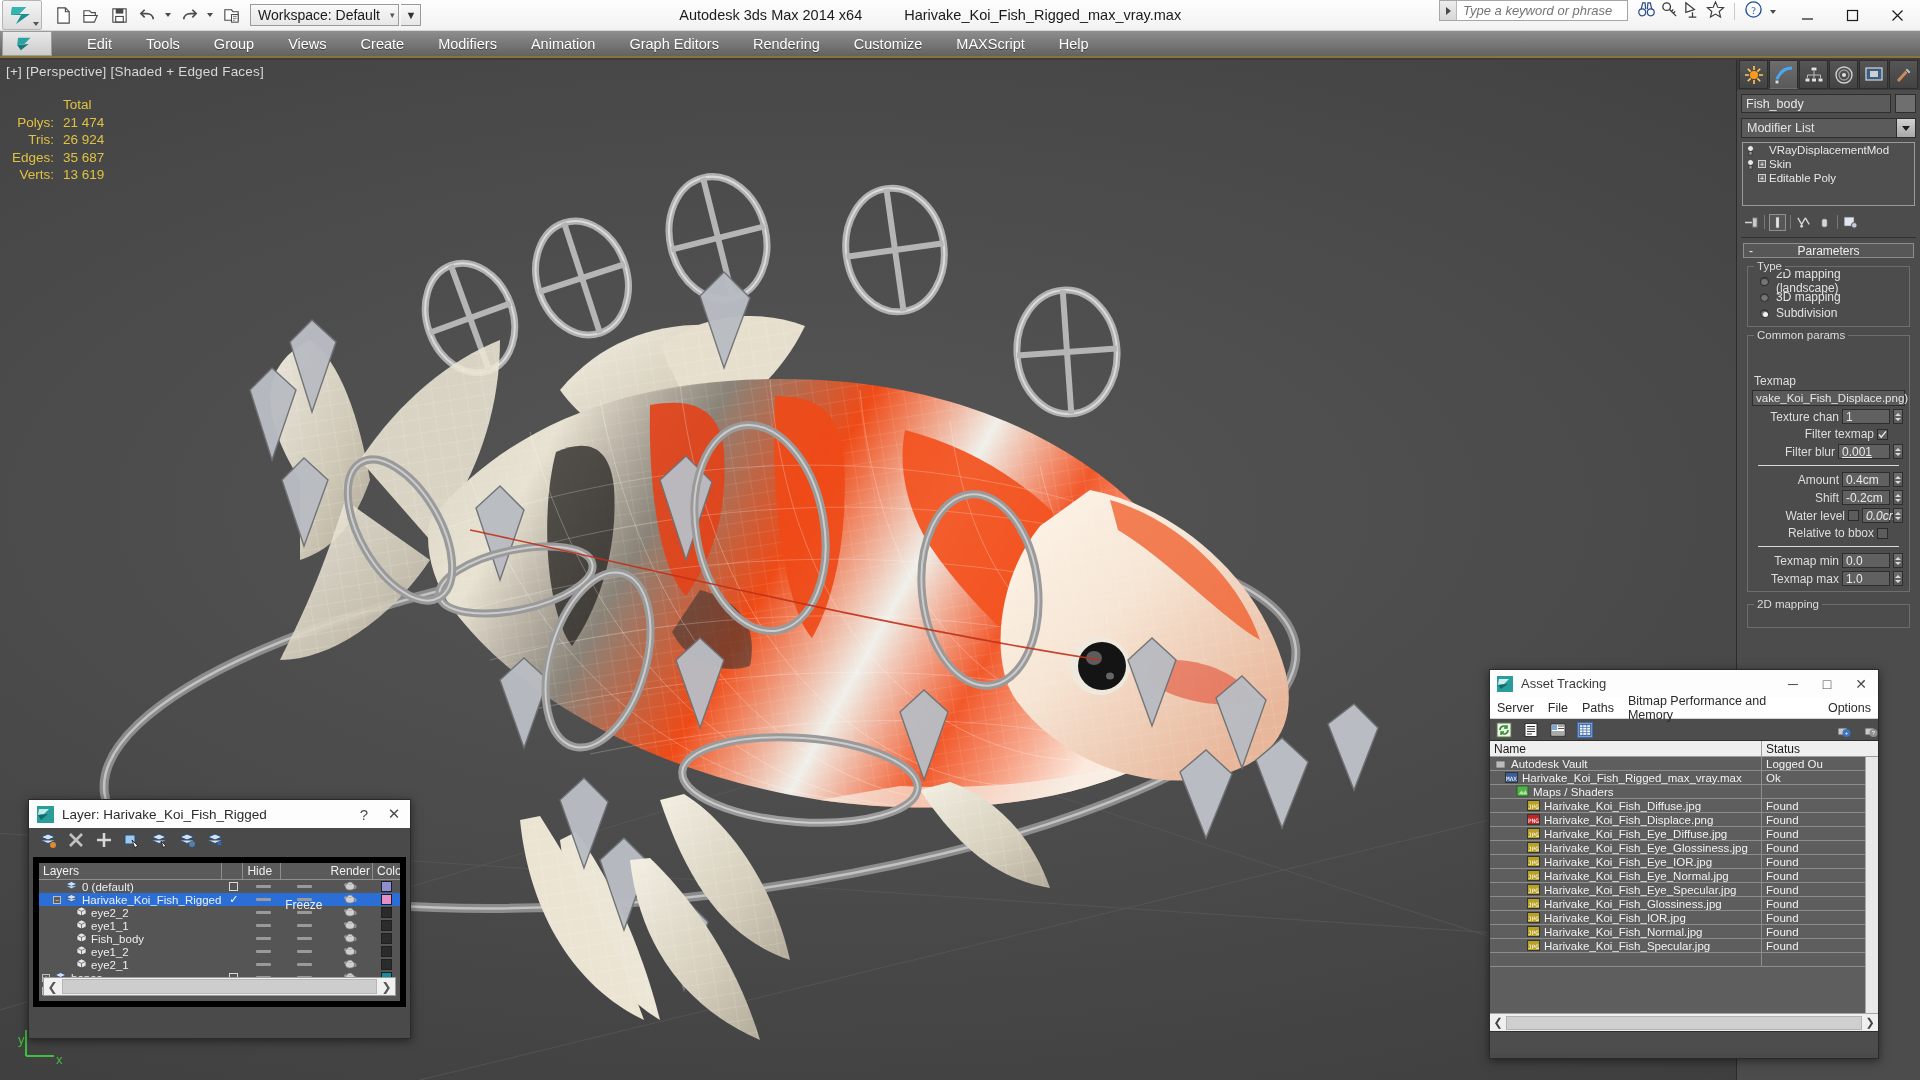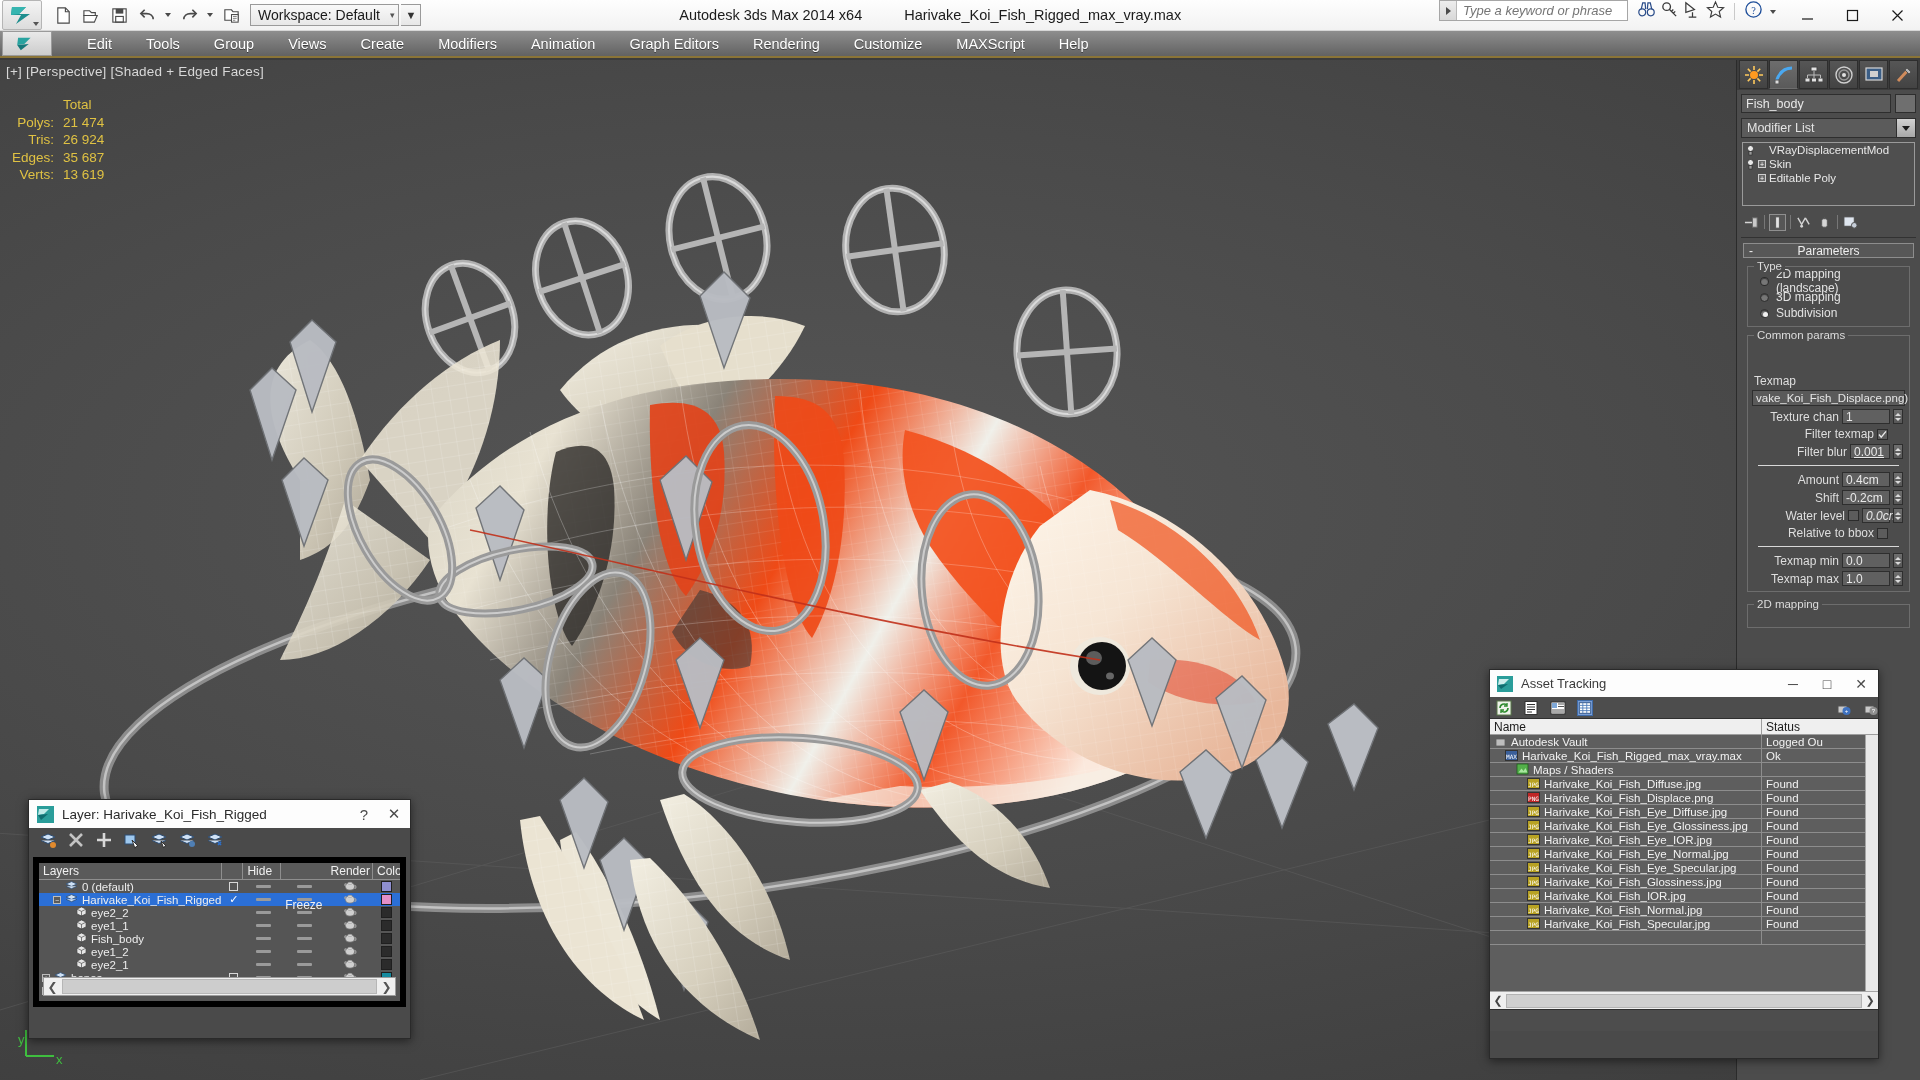--- a/index.html
+++ b/index.html
@@ -767,21 +767,21 @@
           <span class="chk">
             <svg viewBox="0 0 9 9">
                 <path d="M1 4.5l2.2 2.6L8 1.4" stroke="#eaeaea" stroke-width="1.4" fill="none"></path>
               </svg>
           </span>
           <span style="width:12px;"></span>
         </div>
 
         <div class="row">
           <span class="fld-lbl">Filter blur</span>
-          <span class="fld" style="width:40px;text-decoration:underline;">0.001</span>
+          <span class="fld" style="width:52px;text-decoration:underline;">0.001</span>
           <span class="spin">
               <i class="u"></i>
               <i class="d"></i>
             </span>
         </div>
 
         <div class="whiterule"></div>
 
         <div class="row">
           <span class="fld-lbl">Amount</span>
@@ -1185,20 +1185,27 @@
             <rect width="16" height="16" fill="#2a9d9a"></rect>
             <polygon points="2,3 12,3 7,8 1,9" fill="#cdeeec"></polygon>
             <polygon points="1,9 11,8 4,13" fill="#0f6d70"></polygon>
           </svg>
       </span>
       <span class="tx">Asset Tracking</span>
       <span class="b">─</span>
       <span class="b">□</span>
       <span class="b">✕</span>
     </div>
+    <div class="ad-menu" id="ad-menu">
+        <span>Server</span>
+        <span>File</span>
+        <span>Paths</span>
+        <span>Bitmap Performance and Memory</span>
+        <span>Options</span>
+      </div>
     <div class="ad-tools">
       <span class="ti">
         <svg viewBox="0 0 16 16">
             <rect x="1" y="1" width="14" height="14" fill="#eef3ea" stroke="#5a7a4a"></rect>
             <path d="M4 8a4 4 0 016.8-2.8M12 8a4 4 0 01-6.8 2.8" stroke="#2d8b2d" stroke-width="1.6" fill="none"></path>
             <path d="M11 3v3H8M5 13v-3h3" stroke="#2d8b2d" stroke-width="1.4" fill="none"></path>
           </svg>
       </span>
       <span class="ti">
         <svg viewBox="0 0 16 16">

